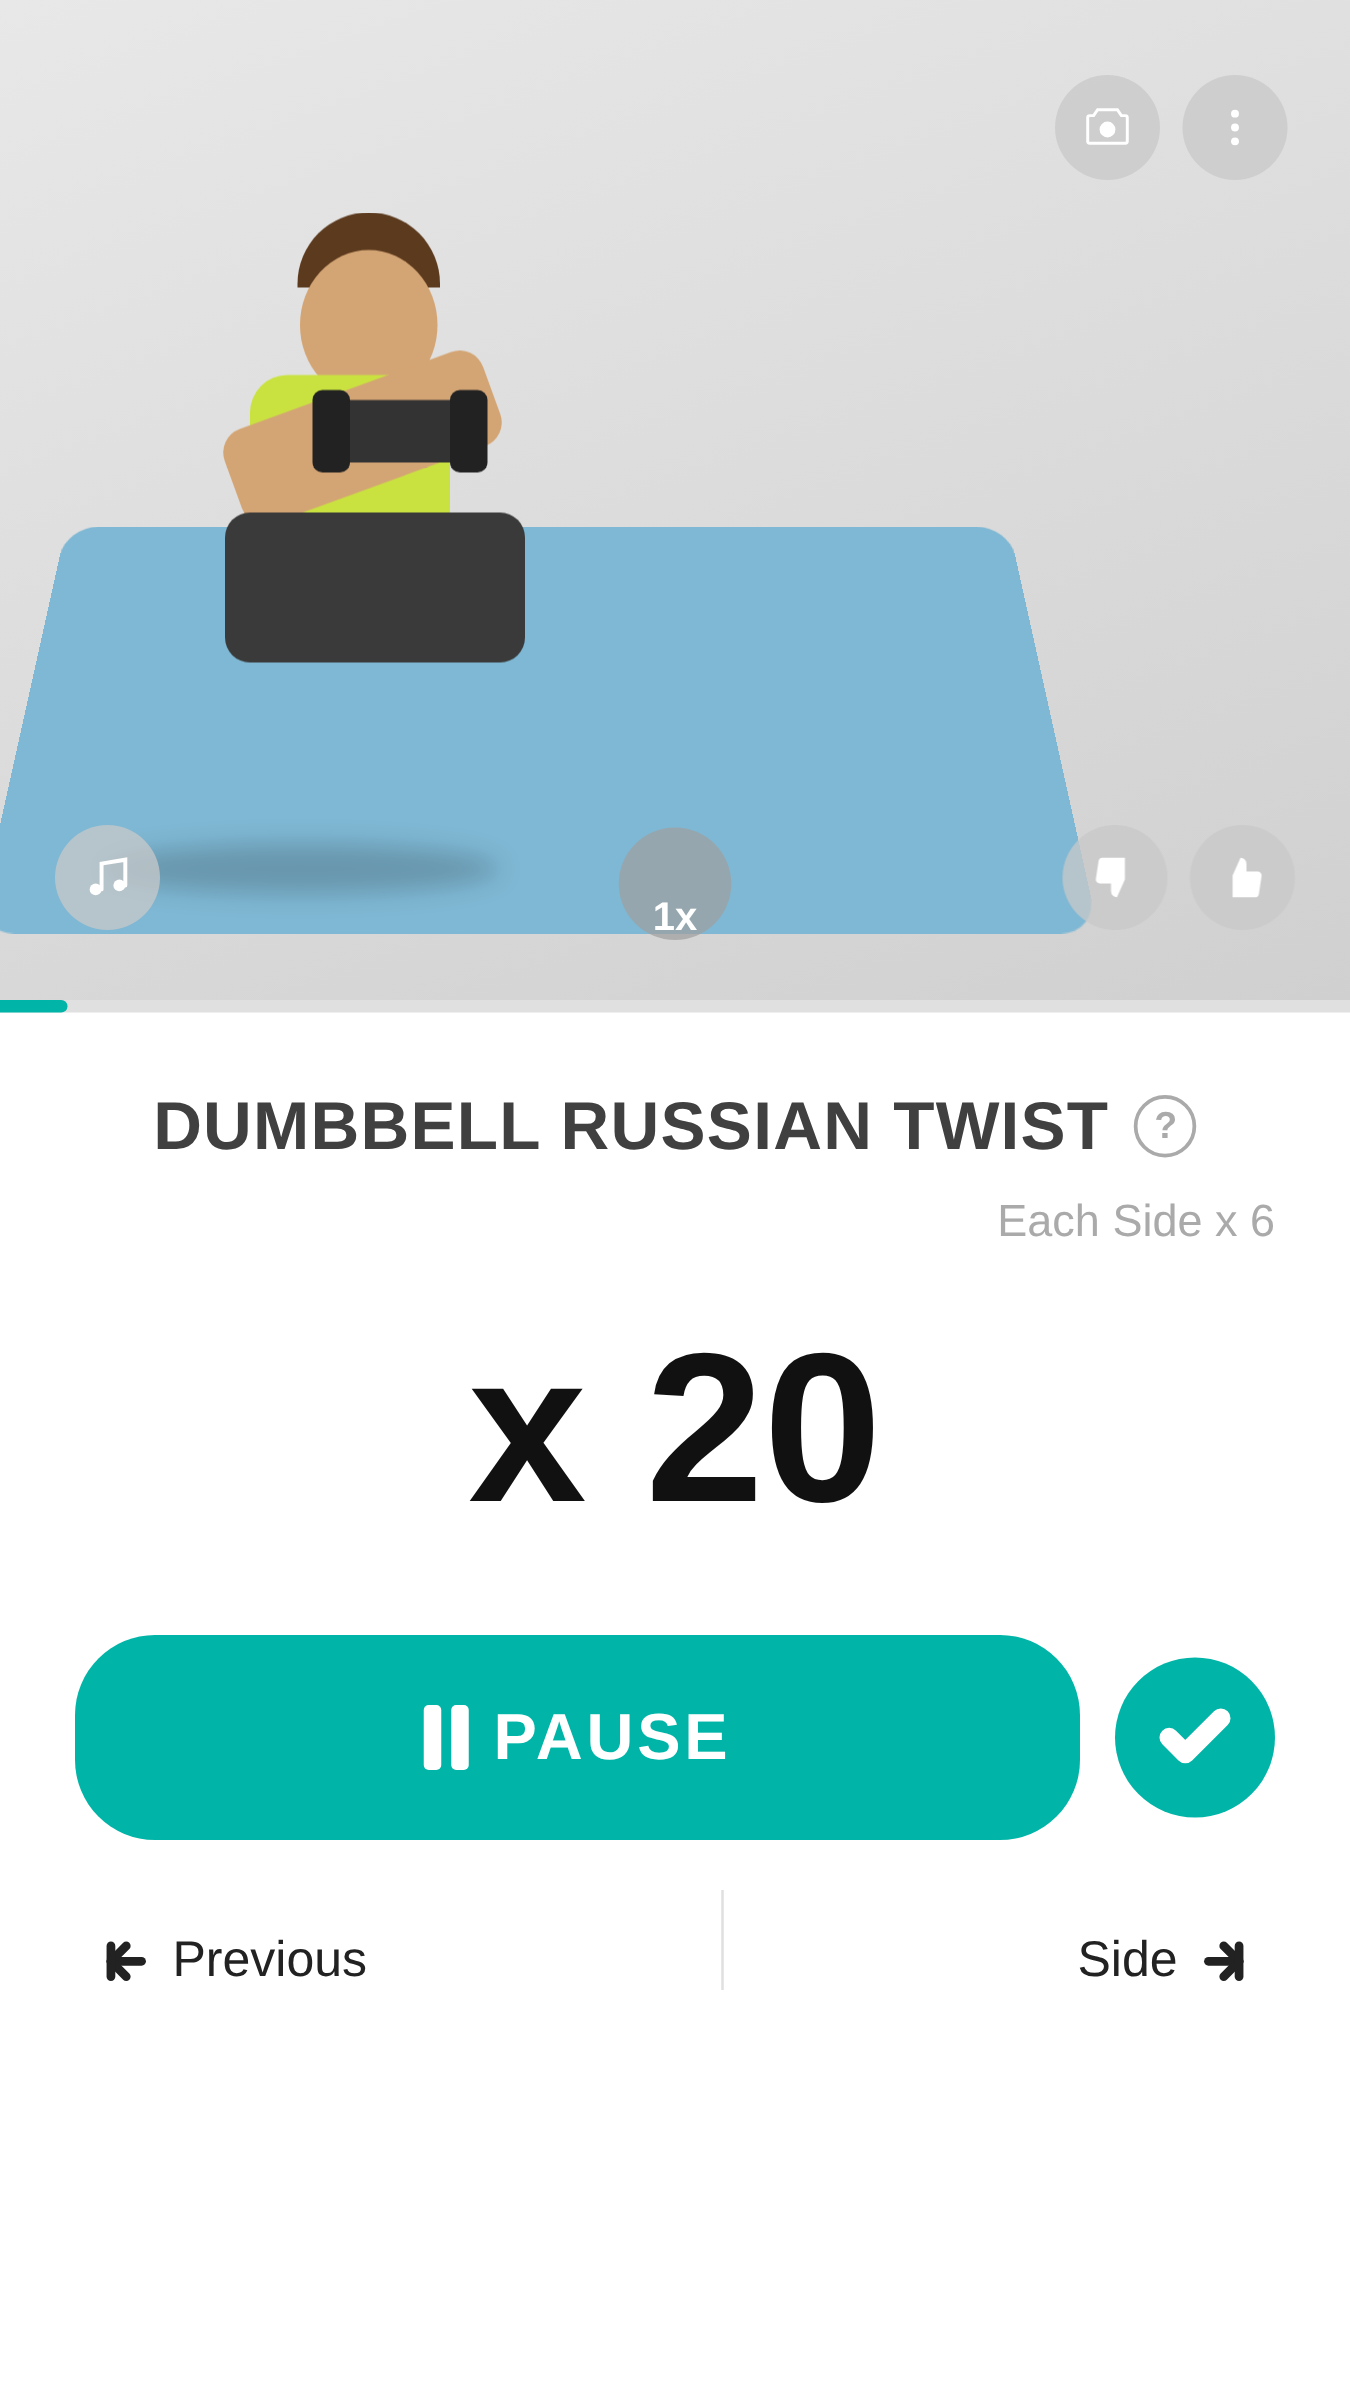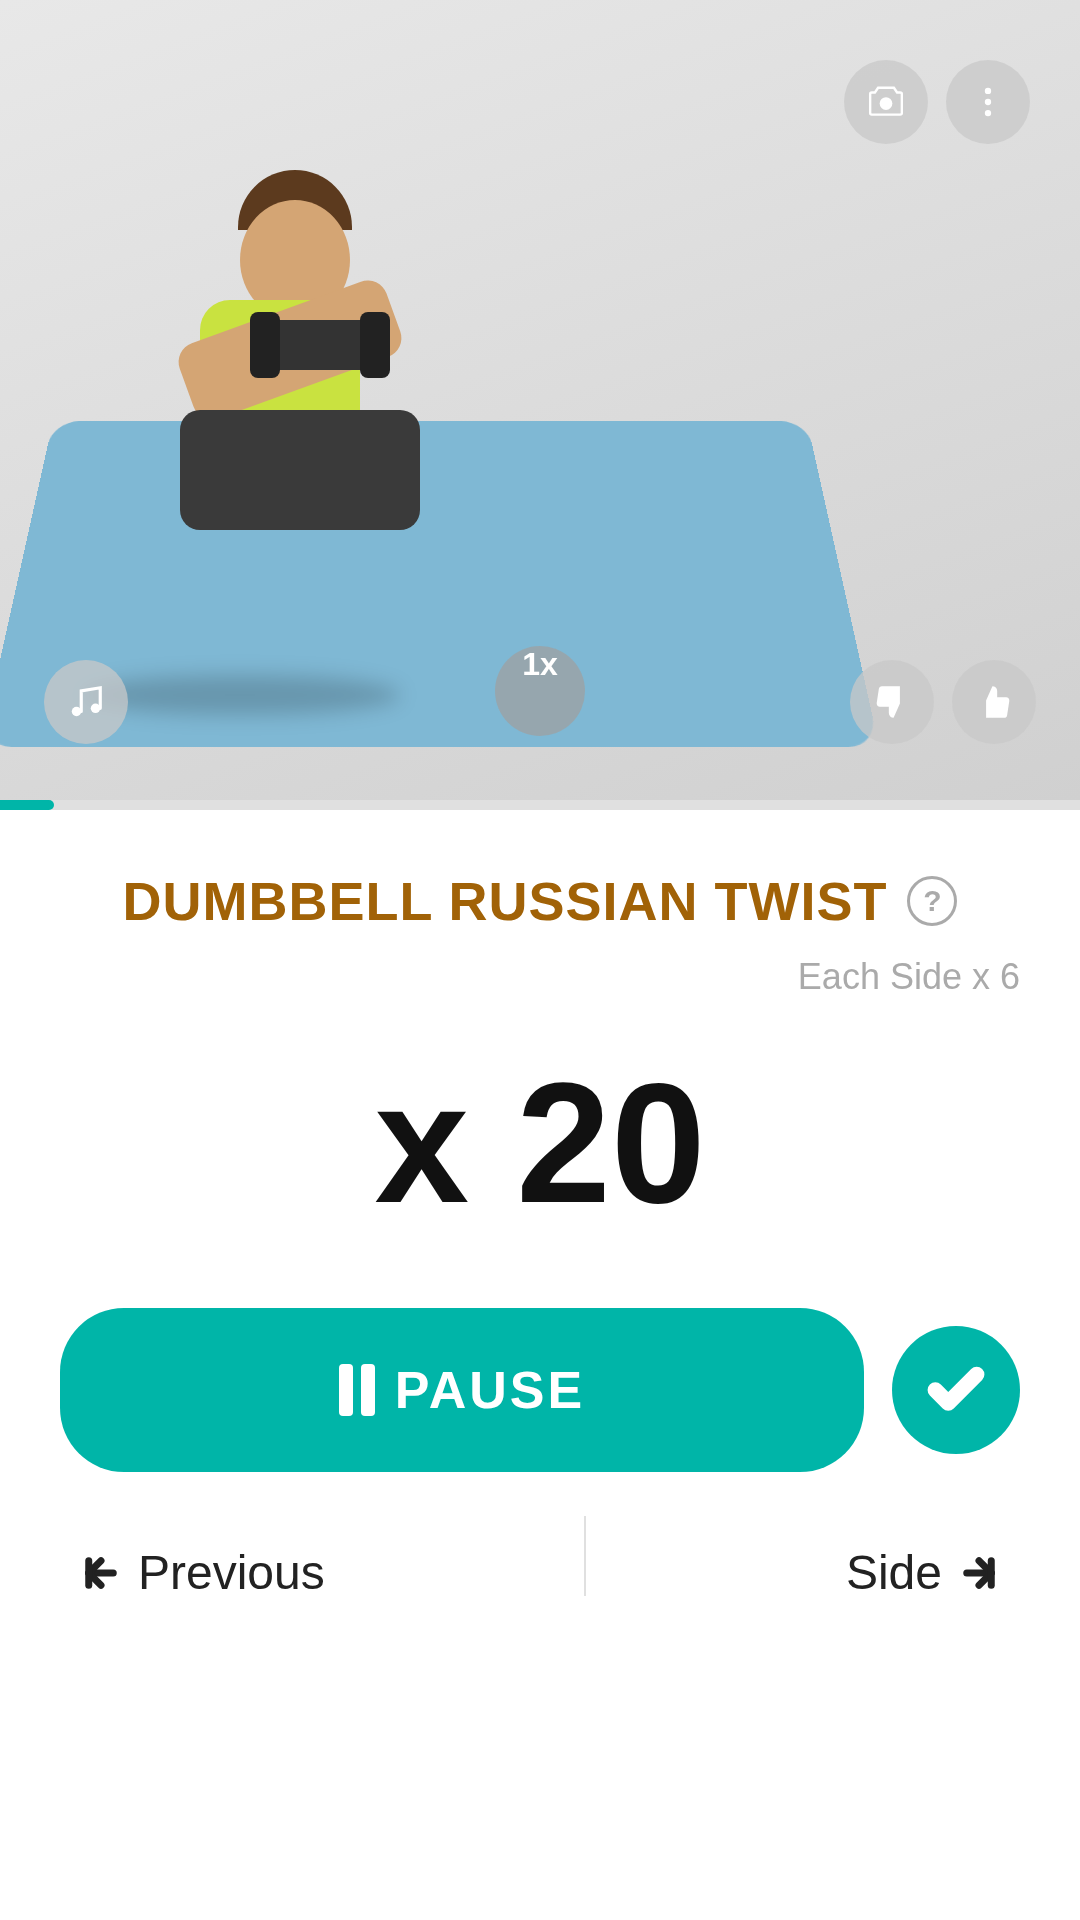--- a/index.html
+++ b/index.html
@@ -155,32 +155,32 @@
     
     .music-icon {
       position: absolute;
       bottom: 56px;
       left: 44px;
     }
 
     
     .speed-badge {
       position: absolute;
-      bottom: 64px;
+      bottom: 48px;
       left: 50%;
       transform: translateX(-50%);
       background: rgba(160,160,160,0.72);
       color: white;
       font-size: 32px;
       font-weight: 700;
       width: 90px;
       height: 90px;
       border-radius: 50%;
       display: flex;
-      align-items: flex-start;
+      align-items: flex-end;
       justify-content: center;
     }
 
     
     .thumb-icons {
       position: absolute;
       bottom: 56px;
       right: 44px;
       display: flex;
       gap: 18px;
@@ -210,21 +210,21 @@
       align-items: center;
       justify-content: center;
       gap: 20px;
       margin-bottom: 24px;
     }
 
     .exercise-title {
       font-size: 54px;
       font-weight: 900;
       letter-spacing: 1px;
-      color: #a16207;
+      color: #404040;
       text-transform: uppercase;
     }
 
     .info-icon {
       width: 50px;
       height: 50px;
       border-radius: 50%;
       border: 3px solid #aaa;
       display: flex;
       align-items: center;
@@ -325,21 +325,21 @@
     }
 
     .nav-btn {
       display: flex;
       align-items: center;
       gap: 16px;
       background: none;
       border: none;
       cursor: pointer;
       color: #222;
-      font-size: 48px;
+      font-size: 40px;
       font-weight: 500;
       margin-top: 33px;
     }
     .nav-btn svg {
       width: 42px;
       height: 42px;
       stroke: #222;
       stroke-width: 4;
       fill: none;
       stroke-linecap: round;

